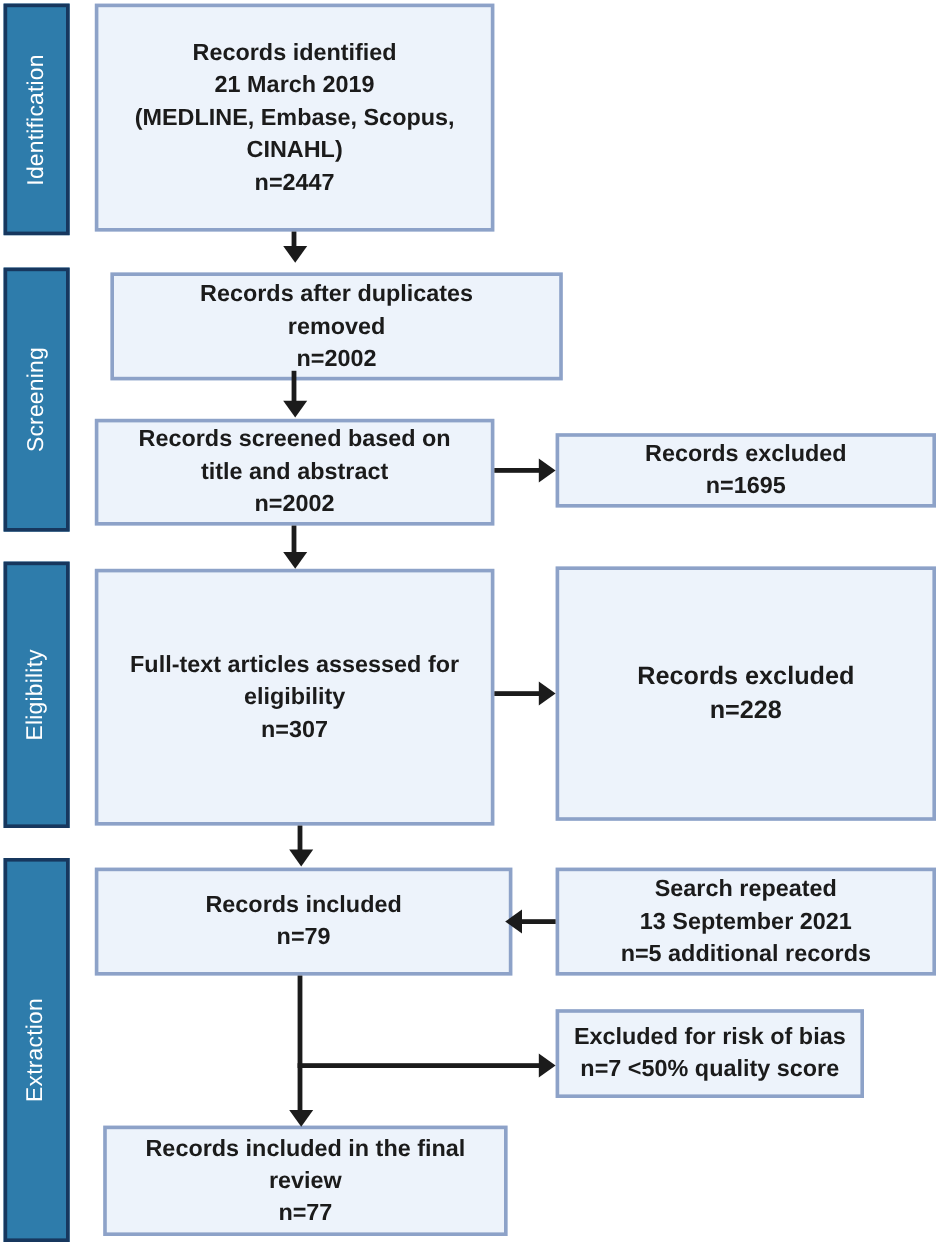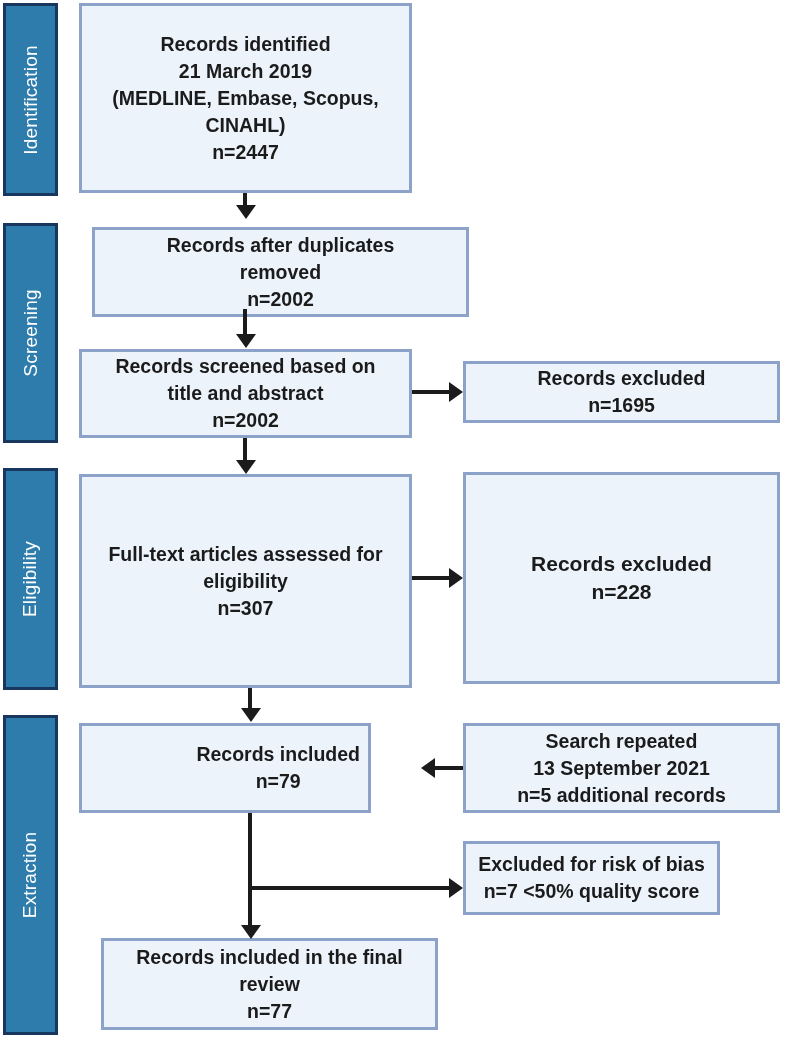--- a/index.html
+++ b/index.html
@@ -145,26 +145,26 @@
 title and abstract
 n=2002</div>
   </div>
 
   <div class="box" style="left:79px; top:474px; width:333px; height:214px;align-items:center;">
     <div class="line">Full-text articles assessed for
 eligibility
 n=307</div>
   </div>
 
-  <div class="box" style="left:79px; top:723px; width:292px; height:90px;align-items:flex-end;">
+  <div class="box" style="left:79px; top:723px; width:348px; height:90px;">
     <div class="line">Records included
 n=79</div>
   </div>
 
-  <div class="box" style="left:101px; top:938px; width:337px; height:92px;">
+  <div class="box" style="left:86px; top:938px; width:337px; height:92px;">
     <div class="line">Records included in the final
 review
 n=77</div>
   </div>
 
   <div class="box" style="left:463px; top:361px; width:317px; height:62px;">
     <div class="line">Records excluded
 n=1695</div>
   </div>
 

